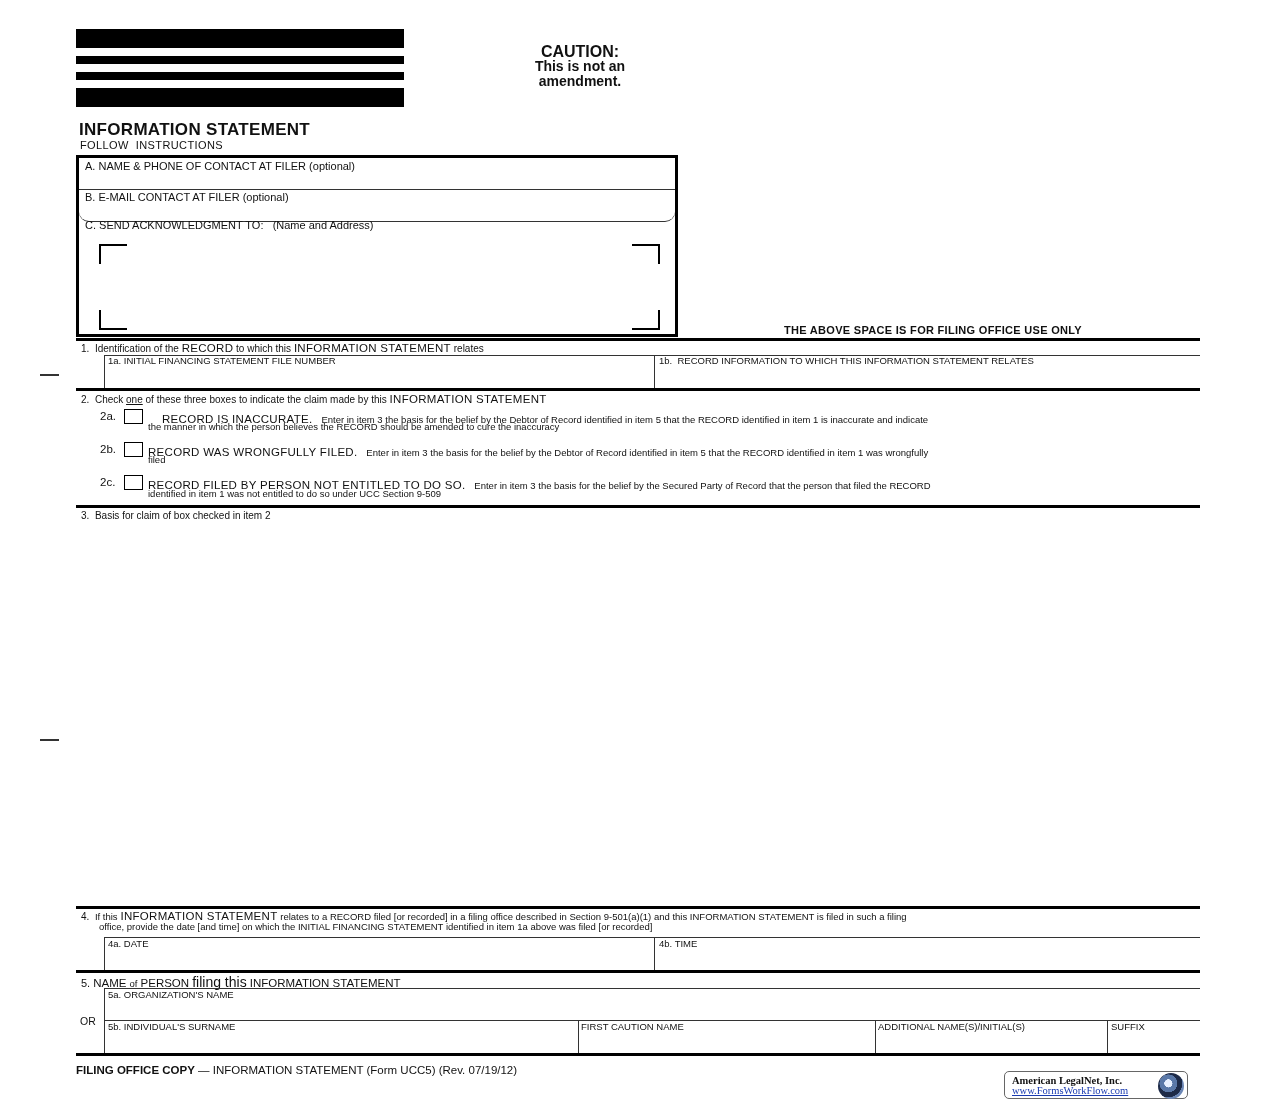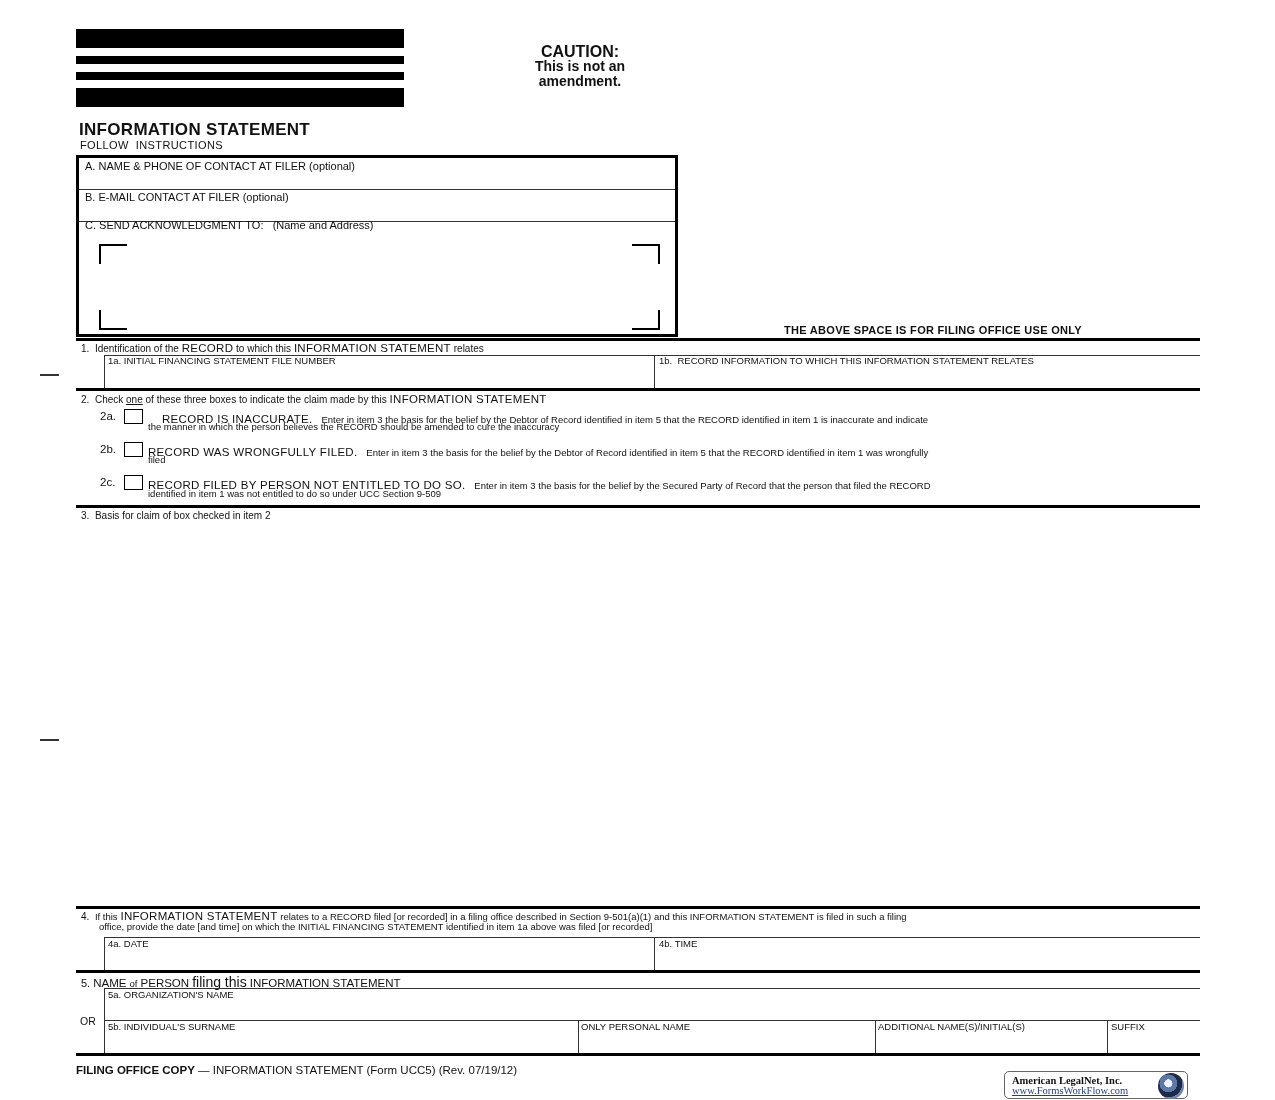--- a/index.html
+++ b/index.html
@@ -46,21 +46,21 @@
 </div>
 
 <div class="abs title">INFORMATION STATEMENT</div>
 <div class="abs follow" style="white-space:pre;">FOLLOW  INSTRUCTIONS</div>
 
 <div class="filerbox">
   <div class="row" style="top:0;height:31px;">
     <span class="lbl" style="left:6px;top:2px;">A. NAME &amp; PHONE OF CONTACT AT FILER (optional)</span>
     <input class="fld" style="left: 6px; top: 15px; width: 580px; height: 14px;" value="">
   </div>
-  <div class="row" style="top:31px;height:32px;">
+  <div class="row" style="top:31px;height:32px;border-radius:10px;">
     <span class="lbl" style="left:6px;top:2px;">B. E-MAIL CONTACT AT FILER (optional)</span>
     <input class="fld" style="left: 6px; top: 15px; width: 580px; height: 14px;" value="">
   </div>
   <span class="lbl" style="left:6px;top:61px;white-space:pre;text-align:center;">C. SEND ACKNOWLEDGMENT TO:   (Name and Address)</span>
   <div class="corner" style="left:20px;top:86px;border-top-width:2px;border-left-width:2px;"></div>
   <div class="corner" style="left:553px;top:86px;border-top-width:2px;border-right-width:2px;"></div>
   <div class="corner" style="left:20px;top:152px;border-bottom-width:2px;border-left-width:2px;"></div>
   <div class="corner" style="left:553px;top:152px;border-bottom-width:2px;border-right-width:2px;"></div>
   <textarea class="fld" style="left: 26px; top: 92px; width: 530px; height: 70px; resize: none; font-family: inherit;"></textarea>
 </div>
@@ -162,21 +162,21 @@
 <div class="vl" style="left:104px;top:988px;height:66px;"></div>
 <span class="tiny" style="left:108px;top:989px;">5a. ORGANIZATION'S NAME</span>
 <input class="fld" style="left: 108px; top: 1002px; width: 1085px; height: 16px;" value="">
 <span class="abs" style="left:80px;top:1015px;font-size:10.5px;">OR</span>
 <div class="hl" style="left:104px;top:1020px;width:1096px;height:1px;background:#333;"></div>
 <div class="vl" style="left:578px;top:1020px;height:34px;"></div>
 <div class="vl" style="left:875px;top:1020px;height:34px;"></div>
 <div class="vl" style="left:1107px;top:1020px;height:34px;"></div>
 <span class="tiny" style="left:108px;top:1021px;">5b. INDIVIDUAL'S SURNAME</span>
 <input class="fld" style="left: 108px; top: 1034px; width: 465px; height: 16px;" value="">
-<span class="tiny" style="left:581px;top:1021px;">ONLY PERSONAL NAME</span>
+<span class="tiny" style="left:581px;top:1021px;">FIRST CAUTION NAME</span>
 <input class="fld" style="left: 581px; top: 1034px; width: 290px; height: 16px;" value="">
 <span class="tiny" style="left:878px;top:1021px;">ADDITIONAL NAME(S)/INITIAL(S)</span>
 <input class="fld" style="left: 878px; top: 1034px; width: 225px; height: 16px;" value="">
 <span class="tiny" style="left:1111px;top:1021px;">SUFFIX</span>
 <input class="fld" style="left: 1111px; top: 1034px; width: 85px; height: 16px;" value="">
 <div class="hl" style="left:76px;top:1053px;width:1124px;height:3px;"></div>
 
 <div class="abs" style="left:76px;top:1064px;font-size:11.5px;white-space:pre;"><b>FILING OFFICE COPY</b><span> — </span><span>INFORMATION STATEMENT (Form UCC5) (Rev. 07/19/12)</span></div>
 
 <div class="logo">

